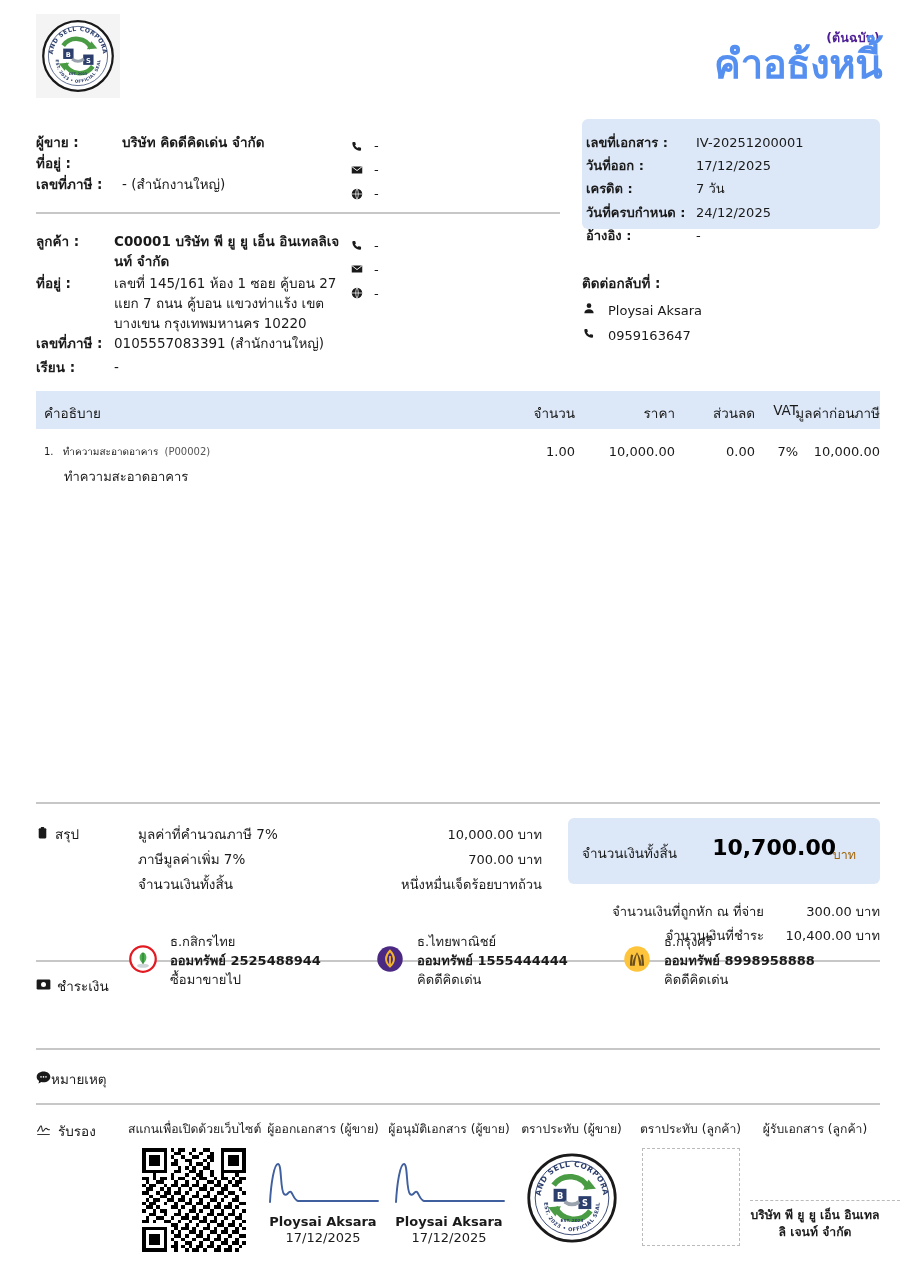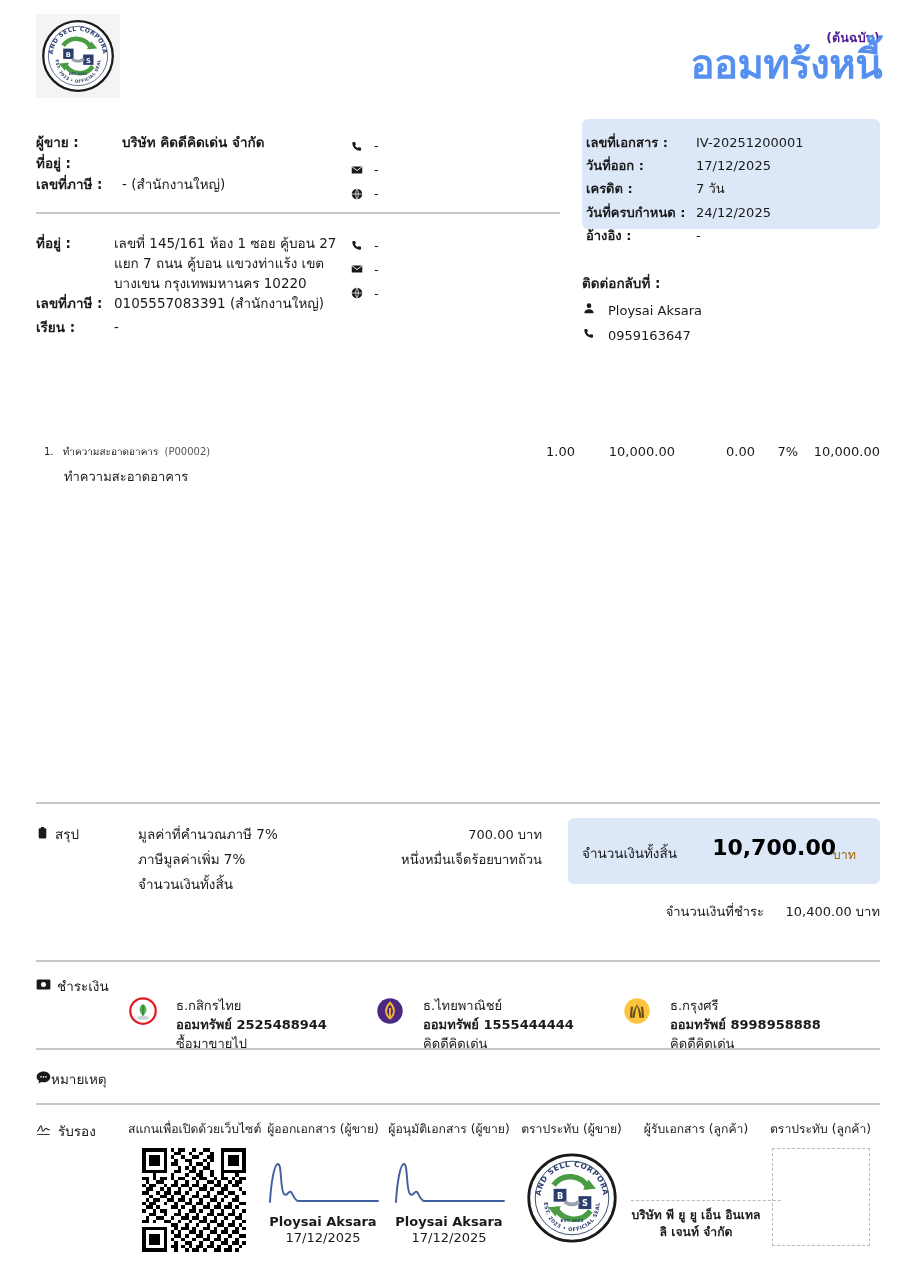--- a/index.html
+++ b/index.html
@@ -73,21 +73,21 @@
   .total-lbl{position:absolute;left:14px;top:24px;font-size:13.5px;color:#1a1a1a;}
   .total-val{position:absolute;right:44px;top:17px;font-size:22px;font-weight:bold;color:#000000;}
   .total-cur{position:absolute;right:24px;top:27px;font-size:12.5px;color:#a16207;}
   .after-rows{position:absolute;left:568px;top:900px;width:312px;font-size:13px;line-height:24px;}
   .ar{display:flex;justify-content:space-between;}
   .ar .l{text-align:right;flex:1;}
   .ar .v{width:116px;text-align:right;}
 
   
   .pay-ico{position:absolute;left:36px;top:975px;display:flex;align-items:center;gap:6px;font-size:13.5px;}
-  .bank{position:absolute;top:996px;display:flex;gap:18px;}
+  .bank{position:absolute;top:932px;display:flex;gap:12px;align-items:center;}
   .bank .bi{flex:0 0 30px;}
   .bank .bt{font-size:13px;line-height:19px;}
   .bt .n1{color:#1a1a1a;}
   .bt .n2{font-weight:bold;}
   .bt .n3{color:#1a1a1a;}
 
   
   .notes-ico{position:absolute;left:36px;top:1068px;display:flex;align-items:center;font-size:13.5px;}
 
   
@@ -127,21 +127,21 @@
       <rect x="30" y="40" width="14" height="14" fill="#2c3e6b"></rect>
       <text x="37" y="51" font-size="9" font-weight="bold" fill="#fff" text-anchor="middle">B</text>
       <rect x="57" y="48" width="14" height="14" fill="#2c3e6b"></rect>
       <text x="64" y="59" font-size="9" font-weight="bold" fill="#fff" text-anchor="middle">S</text>
       <path d="M42 54 q8 6 16 0" stroke="#9aa3ad" stroke-width="4" fill="none"></path>
       <text x="50" y="76" font-size="4.6" fill="#2c3e6b" text-anchor="middle" font-weight="bold">EST. 2023</text>
     </svg>
   </div>
 
   <div class="doc-copy">(ต้นฉบับ)</div>
-  <div class="doc-title">ออมทร้งหนี้</div>
+  <div class="doc-title">คำอธ้งหนี้</div>
 
   <div class="seller">
     <div class="row">
       <div class="lbl">ผู้ขาย :</div>
       <div class="val" style="font-weight:bold">บริษัท คิดดีคิดเด่น จำกัด</div>
     </div>
     <div class="row">
       <div class="lbl">ที่อยู่ :</div>
       <div class="val"></div>
     </div>
@@ -176,20 +176,24 @@
             <path d="M3 12h18M12 3c3 3.5 3 14 0 18M12 3c-3 3.5-3 14 0 18" stroke="#fff" stroke-width="1.3"></path>
           </svg>
       </span>
       <span>-</span>
     </div>
   </div>
 
   <div class="hr" style="left:36px;top:212px;width:524px;"></div>
 
   <div class="cust">
+    <div class="row">
+      <div class="lbl">ลูกค้า :</div>
+      <div class="val" style="font-weight:bold">C00001 บริษัท พี ยู ยู เอ็น อินเทลลิเจนท์ จำกัด</div>
+    </div>
     <div class="row" style="margin-top:2px">
       <div class="lbl">ที่อยู่ :</div>
       <div class="val">
         <div>เลขที่ 145/161  ห้อง 1   ซอย คู้บอน 27</div>
         <div>แยก 7 ถนน คู้บอน  แขวงท่าแร้ง เขต</div>
         <div>บางเขน กรุงเทพมหานคร 10220</div>
       </div>
     </div>
     <div class="row">
       <div class="lbl">เลขที่ภาษี :</div>
@@ -267,20 +271,28 @@
     <div class="cl">
       <span>
         <svg width="14" height="14" viewBox="0 0 24 24" fill="#1a1a1a">
             <path d="M17.4 14.6l-2.3-.6a1.5 1.5 0 0 0-1.5.4l-1 1a11 11 0 0 1-4.1-4.1l1-1a1.5 1.5 0 0 0 .4-1.5l-.6-2.3A1.5 1.5 0 0 0 7.8 5H6a2 2 0 0 0-2 2.2C4.6 14.4 9.6 19.4 16.8 20a2 2 0 0 0 2.2-2v-1.8a1.5 1.5 0 0 0-1.6-1.6z"></path>
           </svg>
       </span>
       <span>0959163647</span>
     </div>
   </div>
 
+  <div class="thead">
+    <div class="c col-desc">คำอธิบาย</div>
+    <div class="c col-qty">จำนวน</div>
+    <div class="c col-price">ราคา</div>
+    <div class="c col-disc">ส่วนลด</div>
+    <div class="c col-vat">VAT</div>
+    <div class="c col-amt">มูลค่าก่อนภาษี</div>
+  </div>
 
   <div class="trow" style="top:444px;">
     <div class="c col-desc desc-main">
       <span>1.</span>
       <span style="margin-left:6px">ทำความสะอาดอาคาร</span>
       <span class="pcode" style="margin-left:3px">(P00002)</span>
     </div>
     <div class="c col-qty">1.00</div>
     <div class="c col-price">10,000.00</div>
     <div class="c col-disc">0.00</div>
@@ -300,31 +312,36 @@
     </span>
     <span>สรุป</span>
   </div>
 
   <div class="sum-left">
     <div>มูลค่าที่คำนวณภาษี 7%</div>
     <div>ภาษีมูลค่าเพิ่ม 7%</div>
     <div>จำนวนเงินทั้งสิ้น</div>
   </div>
   <div class="sum-right-vals">
+    <div>10,000.00 บาท</div>
     <div>700.00 บาท</div>
     <div>หนึ่งหมื่นเจ็ดร้อยบาทถ้วน</div>
   </div>
 
   <div class="totalbox">
     <div class="total-lbl">จำนวนเงินทั้งสิ้น</div>
     <div class="total-val">10,700.00</div>
     <div class="total-cur">บาท</div>
   </div>
 
   <div class="after-rows">
+    <div class="ar">
+      <div class="l">จำนวนเงินที่ถูกหัก ณ ที่จ่าย</div>
+      <div class="v">300.00 บาท</div>
+    </div>
     <div class="ar">
       <div class="l">จำนวนเงินที่ชำระ</div>
       <div class="v">10,400.00 บาท</div>
     </div>
   </div>
 
   <div class="hr" style="left:36px;top:960px;width:844px;"></div>
 
   <div class="pay-ico">
     <span>
@@ -699,25 +716,25 @@
           <text x="37" y="51" font-size="9" font-weight="bold" fill="#fff" text-anchor="middle">B</text>
           <rect x="57" y="48" width="14" height="14" fill="#2c3e6b"></rect>
           <text x="64" y="59" font-size="9" font-weight="bold" fill="#fff" text-anchor="middle">S</text>
           <path d="M42 54 q8 6 16 0" stroke="#9aa3ad" stroke-width="4" fill="none"></path>
           <text x="50" y="76" font-size="4.6" fill="#2c3e6b" text-anchor="middle" font-weight="bold">EST. 2023</text>
         </svg>
       </div>
     </div>
 
     <div class="cc" style="width:130px">
+      <div class="hd">ตราประทับ (ลูกค้า)</div>
+      <div class="stampbox"></div>
+    </div>
+
+    <div class="cc" style="width:130px">
       <div class="hd">ผู้รับเอกสาร (ลูกค้า)</div>
       <div class="dashline"></div>
       <div class="custname">บริษัท พี ยู ยู เอ็น อินเทลลิ เจนท์ จำกัด</div>
     </div>
 
-    <div class="cc" style="width:130px">
-      <div class="hd">ตราประทับ (ลูกค้า)</div>
-      <div class="stampbox"></div>
-    </div>
-
   </div>
 
 </div>
 
 </body></html>

